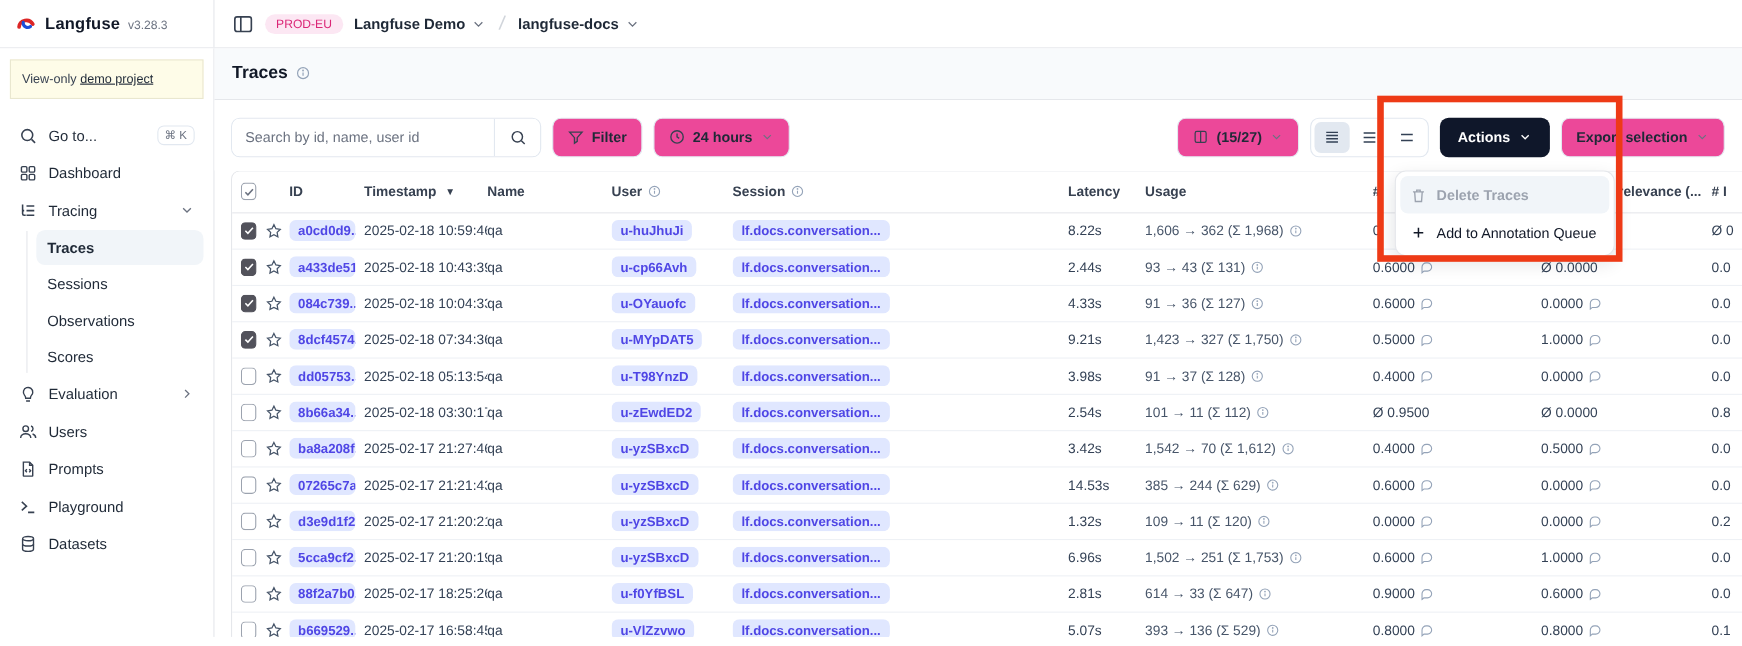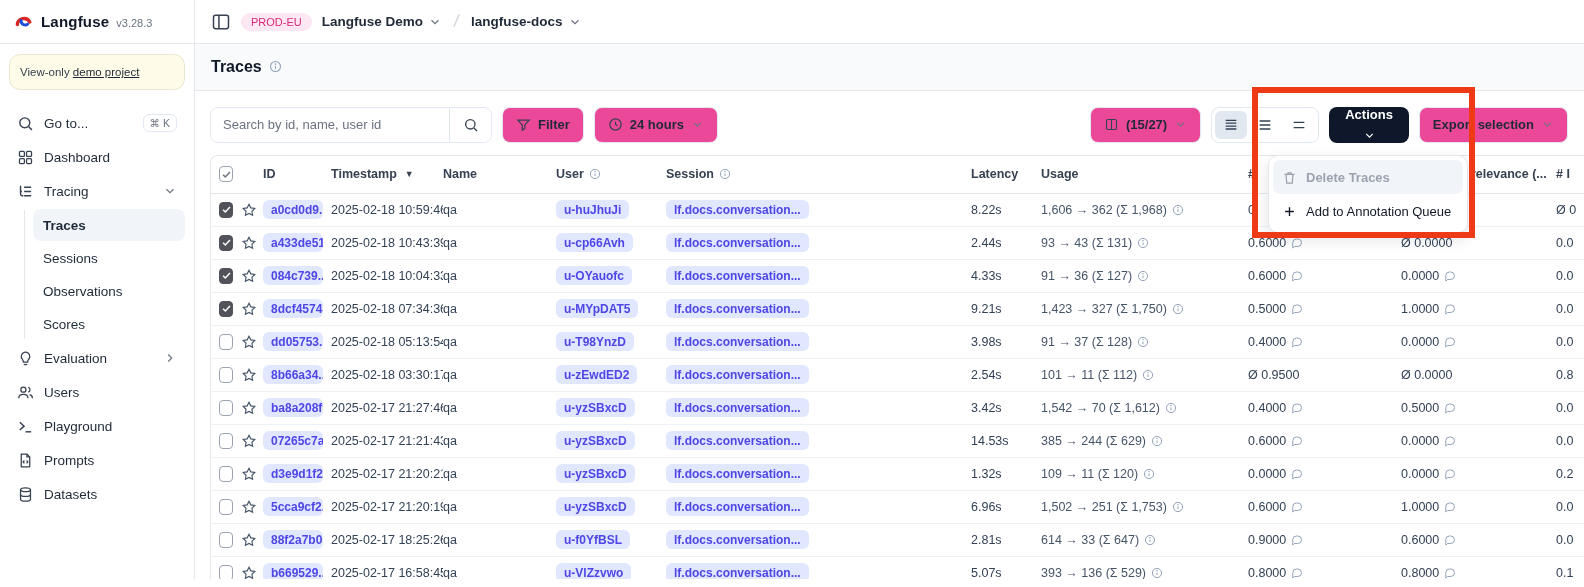--- a/index.html
+++ b/index.html
@@ -16,21 +16,21 @@
   .env-badge { background:#fce7f3; color:#db2777; font-size:11px; font-weight:normal; padding:3px 10px; border-radius:999px; }
   .crumb { display:flex; align-items:center; gap:5px; font-size:13.5px; font-weight:bold; color:#1f2937; cursor:pointer; }
   .crumb-sep { color:#d1d5db; font-size:18px; transform:rotate(8deg); padding:0 2px; }
 
   
   .body { display:flex; height:535px; }
   .sidebar { width:195px; flex:0 0 195px; border-right:1px solid #e5e7eb; padding:10px 9px; background:#fff; }
   .main { flex:1; min-width:0; display:flex; flex-direction:column; }
 
   
-  .banner { background:#fefce8; border:1px solid #e9e7cf; border-radius:11px; padding:11px 10px; font-size:11.5px; color:#374151; margin-bottom:16px; }
+  .banner { background:#fefce8; border:1px solid #e9e7cf; border-radius:0; padding:11px 10px; font-size:11.5px; color:#374151; margin-bottom:16px; }
   .banner a { color:#1f2937; text-decoration:underline; cursor:pointer; }
   .nav { display:flex; flex-direction:column; }
   .nav-item { display:flex; align-items:center; gap:10px; height:34px; padding:0 8px; border-radius:8px; font-size:13.5px; color:#1f2937; cursor:pointer; }
   .nav-item .ic { width:17px; height:17px; color:#374151; flex:0 0 17px; display:flex; }
   .nav-item .lbl { flex:1; }
   .kbd { border:1px solid #e2e8f0; border-radius:6px; font-size:10.5px; color:#6b7280; padding:2px 6px; background:#fff; }
   .nav-chev { color:#6b7280; width:14px; height:14px; display:flex; }
   .sub-wrap { position:relative; padding-left:24px; }
   .sub-wrap:before { content:""; position:absolute; left:15px; top:2px; bottom:2px; width:1px; background:#e5e7eb; }
   .sub-item { display:flex; align-items:center; height:32px; margin:1px 0; padding:0 10px; border-radius:8px; font-size:13.5px; color:#1f2937; cursor:pointer; }
@@ -47,21 +47,21 @@
   .search-group input { border:none; outline:none; width:238px; height:100%; padding:0 12px; font-size:13px; font-family:inherit; color:#111827; }
   .search-group input::placeholder { color:#6b7280; }
   .search-btn { width:42px; height:100%; border-left:1px solid #e2e8f0; display:flex; align-items:center; justify-content:center; color:#374151; cursor:pointer; background:#fff; }
   .tbtn { display:inline-flex; align-items:center; gap:7px; height:36px; padding:0 13px; border:1px solid #e2e8f0; border-radius:8px; background:#ec4899; font-size:13px; font-weight:bold; color:#1f2937; cursor:pointer; white-space:nowrap; }
   .tbtn .ic { width:15px; height:15px; display:flex; color:#374151; }
   .tbtn .chev { width:13px; height:13px; display:flex; color:#6b7280; }
   .toolbar-right { margin-left:auto; display:flex; align-items:center; gap:10px; }
   .toggle-group { display:flex; align-items:center; height:36px; border:1px solid #e2e8f0; border-radius:8px; padding:3px; gap:2px; background:#fff; }
   .toggle-btn { width:32px; height:28px; border-radius:6px; display:flex; align-items:center; justify-content:center; color:#334155; cursor:pointer; }
   .toggle-btn.active { background:#e2e8f0; }
-  .btn-dark { display:inline-flex; align-items:center; gap:7px; height:36px; padding:0 16px; border-radius:8px; background:#0f172a; color:#fff; font-size:13px; font-weight:bold; cursor:pointer;flex-direction:column; }
+  .btn-dark { display:inline-flex; align-items:center; gap:7px; height:36px; padding:0 16px; border-radius:8px; background:#0f172a; color:#fff; font-size:13px; font-weight:bold; cursor:pointer; }
   .btn-dark .chev { width:13px; height:13px; display:flex; color:#fff; }
 
   
   .table-wrap { margin-left:15px; width:1440px; border:1px solid #e5e7eb; border-right:none; border-bottom:none; border-radius:8px 0 0 0; overflow:hidden; background:#fff; }
   .trow { display:grid; grid-template-columns:22px 22px 68px 112px 113px 110px 305px 70px 207px 153px 70px 85px 90px; align-items:center; padding-left:8px; height:33px; border-bottom:1px solid #eef1f5; font-size:12.5px; color:#334155; }
   .trow.thead { height:38px; border-bottom:1px solid #e5e7eb; color:#374151; font-weight:bold; background:#fff; }
   .cell { padding-right:8px; white-space:nowrap; overflow:hidden; display:flex; align-items:center; gap:5px; }
   .badge { background:#e0e7ff; color:#4f46e5; font-size:12px; font-weight:bold; padding:2.5px 8px; border-radius:6px; max-width:100%; overflow:hidden; white-space:nowrap; cursor:pointer; }
   .cb { width:16px; height:16px; border:1.5px solid #9ca3af; border-radius:4px; background:#fff; display:flex; align-items:center; justify-content:center; cursor:pointer; }
   .cb.checked { background:#52525b; border-color:#52525b; color:#fff; }
@@ -202,36 +202,36 @@
               <svg viewBox="0 0 24 24" fill="none" stroke="currentColor" stroke-width="1.8">
                 <circle cx="9" cy="8" r="3.6"></circle>
                 <path d="M2.5 20c0-3.4 3-5.4 6.5-5.4s6.5 2 6.5 5.4"></path>
                 <path d="M15.8 4.6a3.6 3.6 0 0 1 0 6.9M17.8 14.9c2.4.7 4 2.4 4 5.1"></path>
               </svg>
             </span>
             <span class="lbl">Users</span>
           </div>
           <div class="nav-item">
             <span class="ic">
-              <svg viewBox="0 0 24 24" fill="none" stroke="currentColor" stroke-width="2">
-                <path d="M4 17l6-5.5L4 6"></path>
-                <path d="M12 19.5h8"></path>
-              </svg>
-            </span>
-            <span class="lbl">Playground</span>
-          </div>
-          <div class="nav-item">
-            <span class="ic">
               <svg viewBox="0 0 24 24" fill="none" stroke="currentColor" stroke-width="1.8">
                 <path d="M6 3h8l4 4v13.5a.5.5 0 0 1-.5.5h-11a.5.5 0 0 1-.5-.5V3z"></path>
                 <path d="M14 3v4h4"></path>
                 <path d="M10.5 12l-1.8 2 1.8 2M13.5 12l1.8 2-1.8 2"></path>
               </svg>
             </span>
             <span class="lbl">Prompts</span>
+          </div>
+          <div class="nav-item">
+            <span class="ic">
+              <svg viewBox="0 0 24 24" fill="none" stroke="currentColor" stroke-width="2">
+                <path d="M4 17l6-5.5L4 6"></path>
+                <path d="M12 19.5h8"></path>
+              </svg>
+            </span>
+            <span class="lbl">Playground</span>
           </div>
           <div class="nav-item">
             <span class="ic">
               <svg viewBox="0 0 24 24" fill="none" stroke="currentColor" stroke-width="1.8">
                 <ellipse cx="12" cy="5.2" rx="7" ry="2.7"></ellipse>
                 <path d="M5 5.2v13.6c0 1.5 3.1 2.7 7 2.7s7-1.2 7-2.7V5.2"></path>
                 <path d="M5 12c0 1.5 3.1 2.7 7 2.7s7-1.2 7-2.7"></path>
               </svg>
             </span>
             <span class="lbl">Datasets</span>

